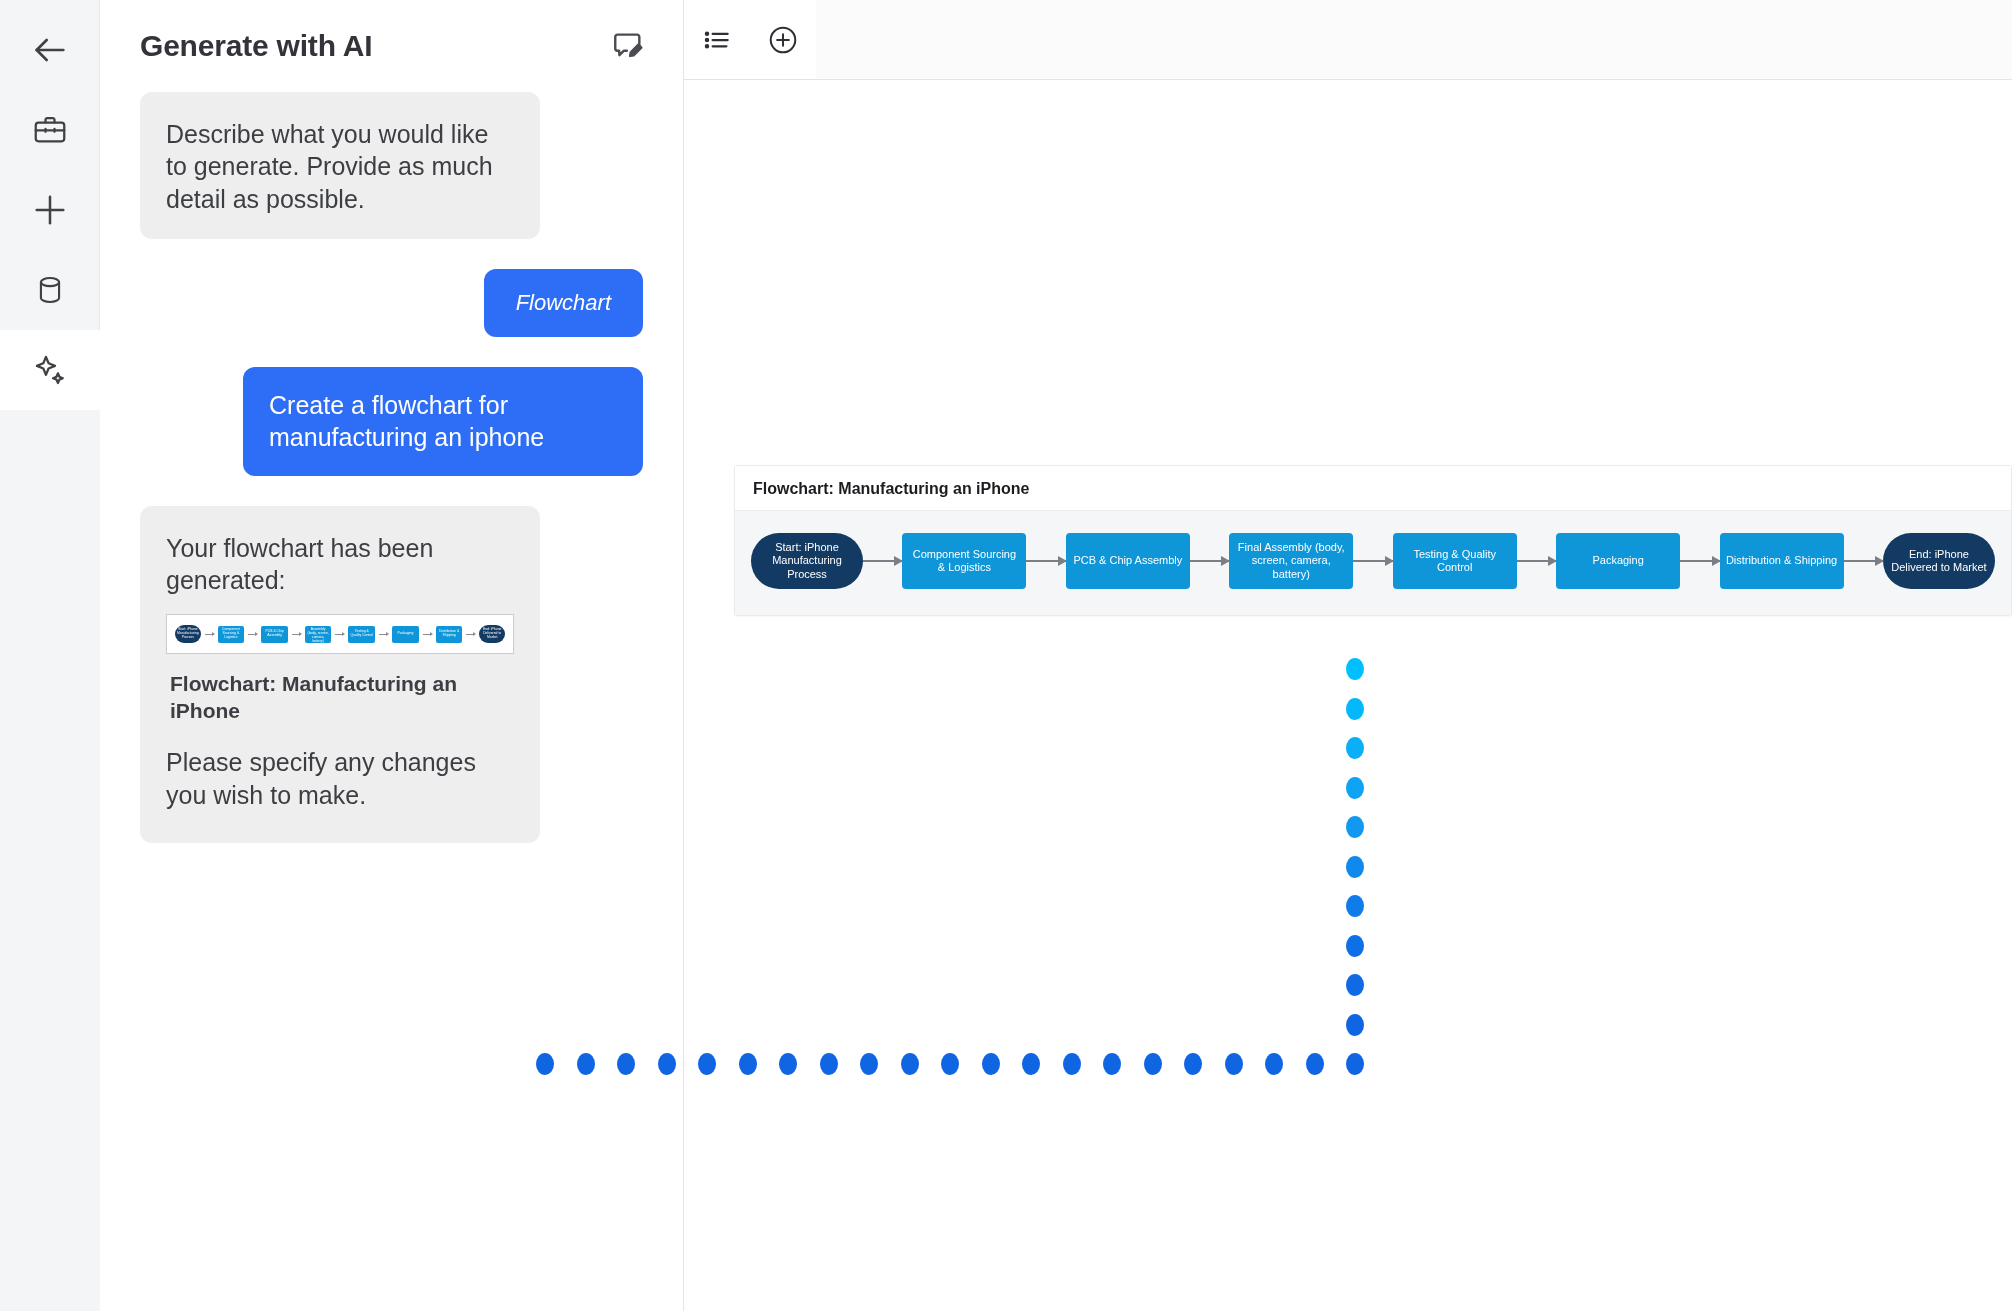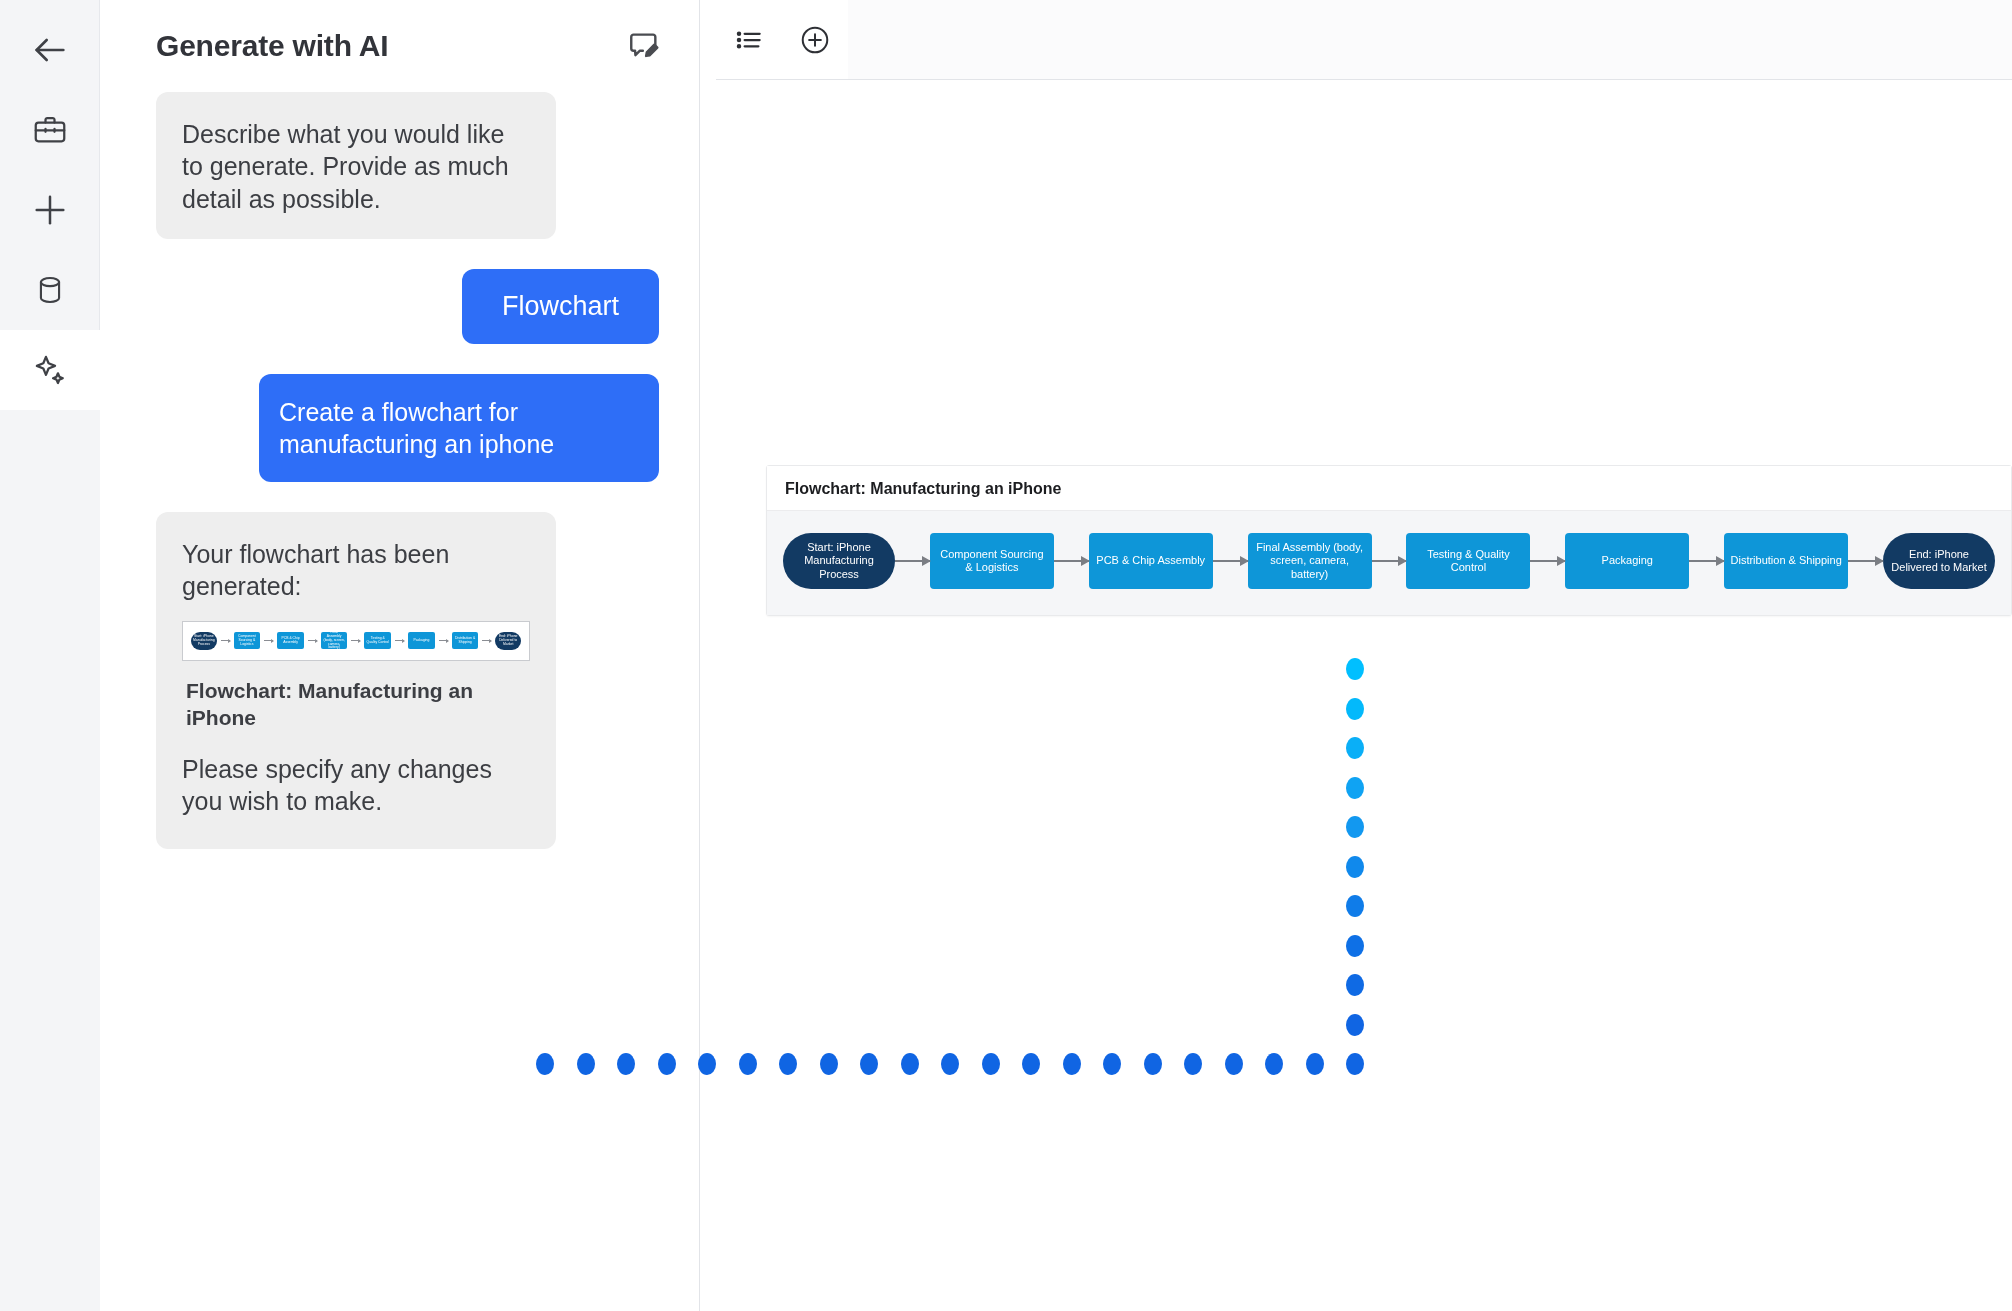--- a/index.html
+++ b/index.html
@@ -2,21 +2,21 @@
 <html><head>
 <meta charset="utf-8">
 <style>
   * { box-sizing: border-box; margin: 0; padding: 0; }
   html, body {
     width: 2012px; height: 1311px;
     background: #ffffff;
     font-family: "Liberation Sans", sans-serif;
     overflow: hidden;
   }
-  .app { position: relative; width: 2012px; height: 1311px; display: flex; gap: 16px; }
+  .app { position: relative; width: 2012px; height: 1311px; display: flex; }
 
   
   .rail {
     width: 100px; height: 1311px;
     background: #f4f5f7;
     border-right: 1px solid #e6e8ec;
     position: relative;
     flex: 0 0 100px;
     z-index: 5;
   }
@@ -64,22 +64,22 @@
     width: 400px;
   }
   .bubble.user {
     background: #2e6ef7; color: #ffffff;
     margin-left: auto;
     display: inline-block;
     width: auto;
   }
   .row-right { display: flex; justify-content: flex-end; margin-bottom: 30px; }
   .row-right .bubble { margin-bottom: 0; }
-  .bubble.user.short { padding: 20px 40px; font-size: 27px; }
-  .bubble.user.long  { padding: 22px 20px; max-width: 400px; }
+  .bubble.user.short { padding: 20px 32px; font-size: 22px; font-style: italic; }
+  .bubble.user.long  { padding: 22px 26px; max-width: 400px; }
 
   .gen-title { font-size: 25px; line-height: 1.29; margin-bottom: 18px; }
   .thumb-frame {
     border: 1px solid #c9cbcf;
     background: #ffffff;
     padding: 6px 8px;
     margin-bottom: 16px;
   }
   .thumb-flow { display: flex; align-items: center; gap: 4px; height: 26px; }
   .tnode {

